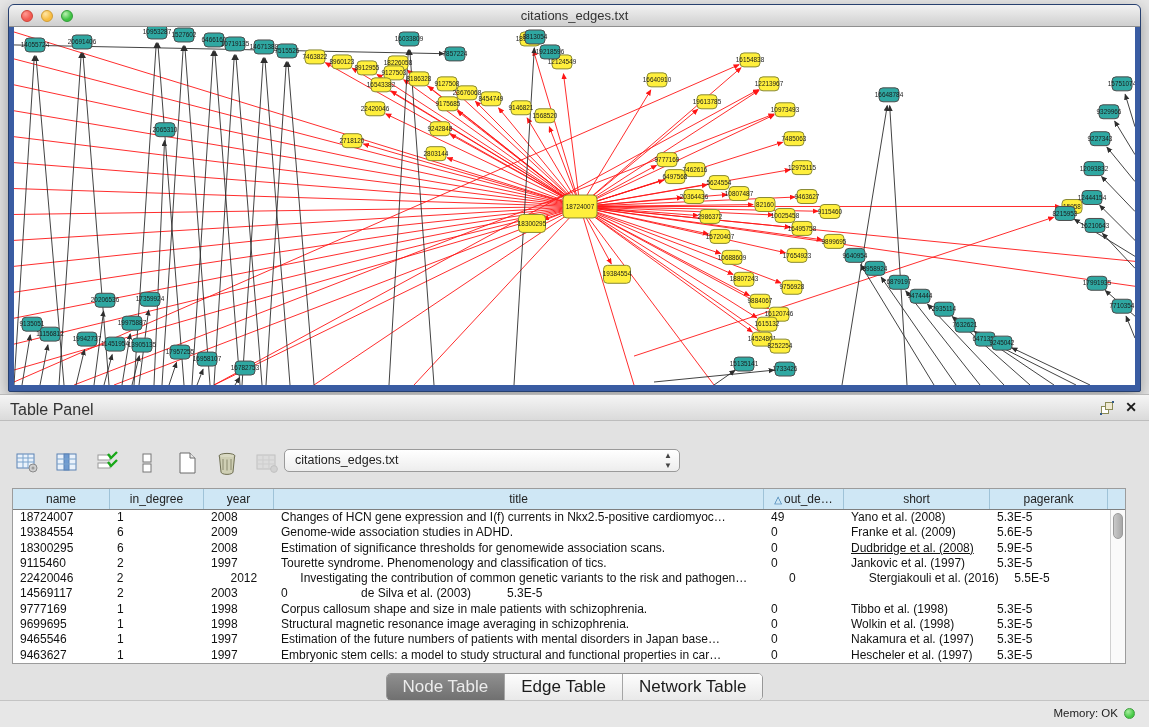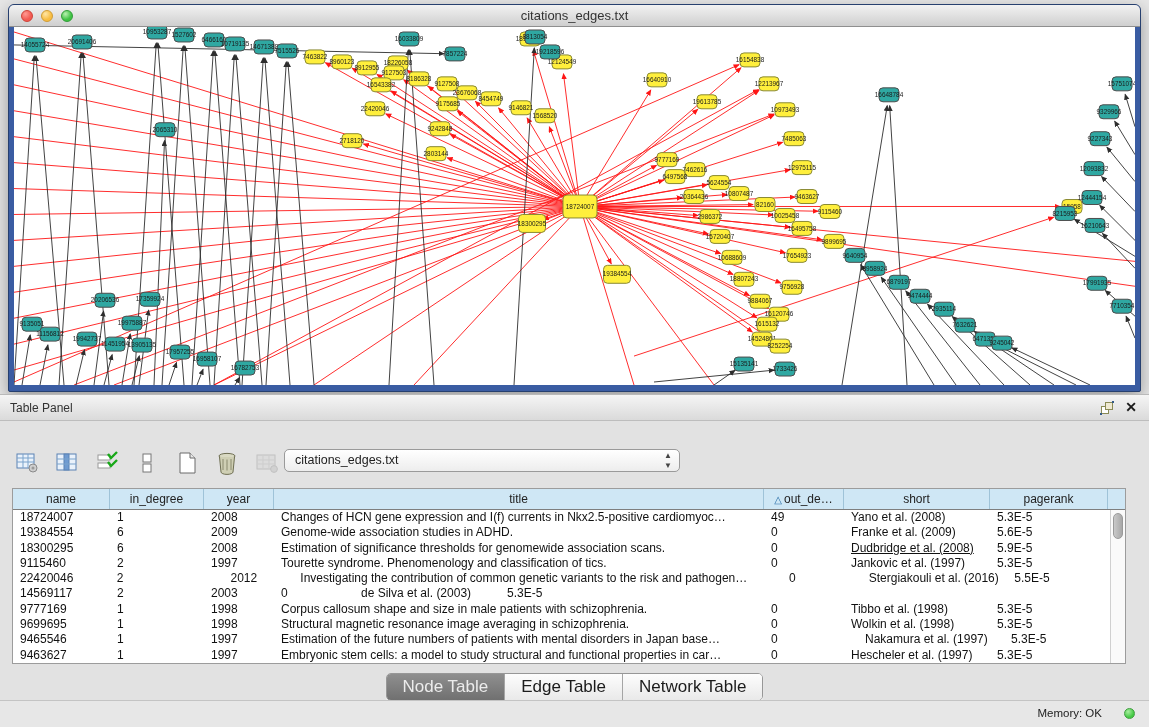--- a/index.html
+++ b/index.html
@@ -17,21 +17,21 @@
   .light { width:12px; height:12px; border-radius:50%; }
   .light.red    { background:radial-gradient(circle at 35% 30%, #ff9a92, #f25a52 60%); border:1px solid #ce4237; }
   .light.yellow { background:radial-gradient(circle at 35% 30%, #ffe6a6, #f8bd42 60%); border:1px solid #d09c33; }
   .light.green  { background:radial-gradient(circle at 35% 30%, #b8f0b0, #3fc244 60%); border:1px solid #2f9c36; }
   .canvas { position:absolute; left:5px; right:5px; top:22px; bottom:6px; background:#ffffff; overflow:hidden; }
   .canvas svg { display:block; width:100%; height:100%; }
 
   
   .table-panel { position:absolute; left:0; top:394px; width:1149px; height:306px; background:#e2e2e2; border-top:1px solid #b9b9b9; }
   .panel-header { position:relative; height:26px; background:linear-gradient(#f5f5f5,#dadada); border-bottom:1px solid #bdbdbd; }
-  .panel-title { position:absolute; left:10px; top:6px; font-size:12px; color:#333; }
+  .panel-title { position:absolute; left:10px; top:6px; font-size:16px; color:#333; }
   .panel-float { position:absolute; right:34px; top:5px; width:16px; height:16px; cursor:pointer; }
   .panel-close { position:absolute; right:12px; top:4px; font-size:14px; font-weight:bold; color:#1a1a1a; cursor:pointer; line-height:16px; }
 
   .toolbar { position:absolute; left:14px; top:54px; height:28px; display:flex; align-items:center; gap:14px; }
   .tbtn { width:26px; height:26px; display:flex; align-items:center; justify-content:center; cursor:pointer; }
   .fx { font-family:"Liberation Serif", serif; font-style:italic; font-weight:bold; font-size:15px; color:#222; }
   .combo { position:absolute; left:284px; top:54px; width:396px; height:23px; background:linear-gradient(#ffffff,#ededed);
     border:1px solid #9a9a9a; border-radius:5px; font-size:12.5px; color:#222; line-height:21px; padding-left:10px; cursor:pointer; }
   .combo .arrows { position:absolute; right:7px; top:1px; font-size:8px; color:#444; line-height:10px; text-align:center; }
 
@@ -46,21 +46,21 @@
   .vthumb { position:absolute; left:2px; top:3px; width:10px; height:26px; border-radius:5px;
     background:linear-gradient(90deg,#c9c9c9,#a8a8a8); border:1px solid #9a9a9a; }
 
   .tabs-row { position:absolute; left:0; top:278px; width:100%; display:flex; justify-content:center; }
   .seg { display:flex; border:1px solid #979797; border-radius:5px; overflow:hidden; background:#f4f4f4; box-shadow:0 1px 1px rgba(255,255,255,.8); }
   .seg button { font-family:"Liberation Sans", sans-serif; font-size:17px; padding:3px 16px; border:none; background:linear-gradient(#fdfdfd,#e9e9e9); color:#1c1c1c; border-right:1px solid #a5a5a5; cursor:pointer; }
   .seg button:last-child { border-right:none; }
   .seg button.active { background:linear-gradient(#8f8f8f,#707070); color:#ececec; }
 
   .status-bar { position:absolute; left:0; bottom:0; width:1149px; height:27px; background:#e7e7e7; border-top:1px solid #c4c4c4; }
-  .memory { position:absolute; right:14px; top:6px; display:flex; align-items:center; gap:22px; font-size:11.5px; color:#222; }
+  .memory { position:absolute; right:14px; top:6px; display:flex; align-items:center; gap:6px; font-size:11.5px; color:#222; }
   .memdot { width:11px; height:11px; border-radius:50%; background:radial-gradient(circle at 35% 30%, #a9eda0, #44c944 65%); border:1px solid #3f9e3f; }
 </style>
 </head>
 <body>
 
 <div class="desktop">
 
   <div class="graph-window">
     <div class="titlebar">
       <div class="lights">
@@ -565,21 +565,21 @@
             <div class="td" style="width: 80px;">0</div>
             <div class="td" style="width: 146px;">Wolkin et al. (1998)</div>
             <div class="td" style="width: 118px;">5.3E-5</div>
           </div>
           <div class="tr">
             <div class="td" style="width: 97px;">9465546</div>
             <div class="td" style="width: 94px;">1</div>
             <div class="td" style="width: 70px;">1997</div>
             <div class="td" style="width: 490px;">Estimation of the future numbers of patients with mental disorders in Japan base…</div>
             <div class="td" style="width: 80px;">0</div>
-            <div class="td" style="width: 146px; margin-left: 14px;">Nakamura et al. (1997)</div>
+            <div class="td" style="width: 146px;">Nakamura et al. (1997)</div>
             <div class="td" style="width: 118px;">5.3E-5</div>
           </div>
           <div class="tr">
             <div class="td" style="width: 97px;">9463627</div>
             <div class="td" style="width: 94px;">1</div>
             <div class="td" style="width: 70px;">1997</div>
             <div class="td" style="width: 490px;">Embryonic stem cells: a model to study structural and functional properties in car…</div>
             <div class="td" style="width: 80px;">0</div>
             <div class="td" style="width: 146px;">Hescheler et al. (1997)</div>
             <div class="td" style="width: 118px;">5.3E-5</div>

